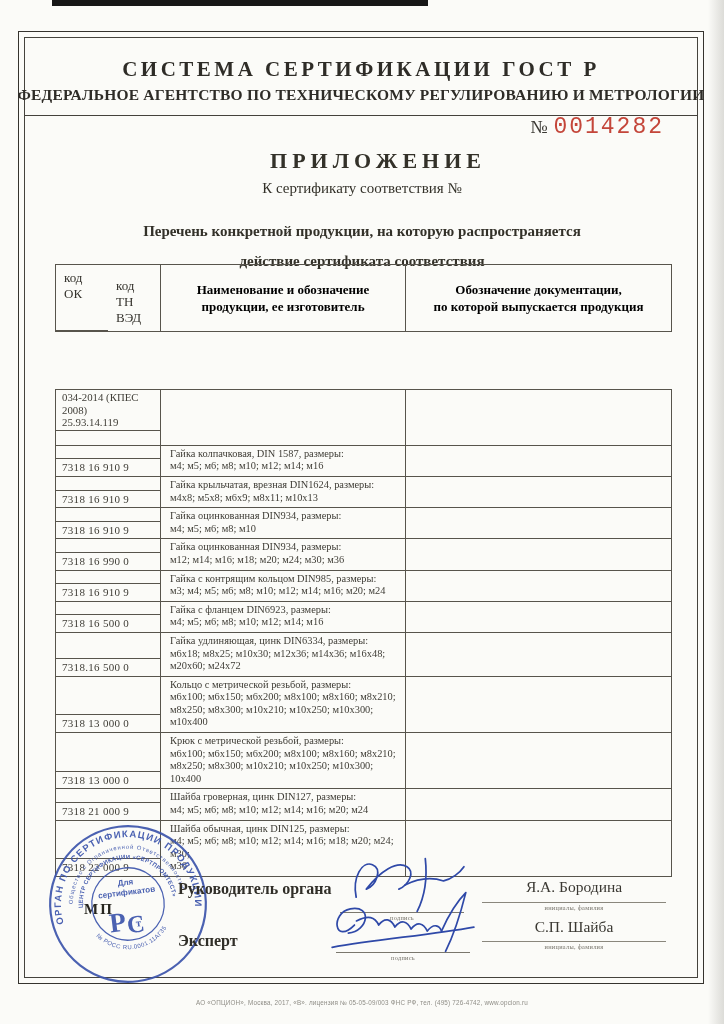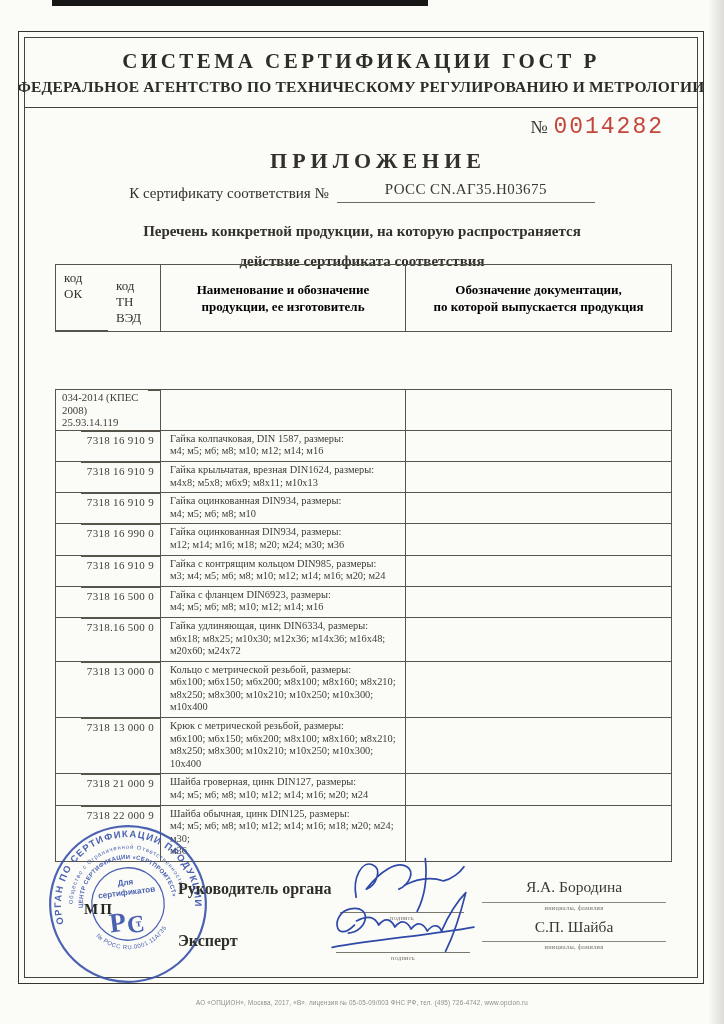--- a/index.html
+++ b/index.html
@@ -7,21 +7,21 @@
   body { font-family:"Liberation Serif", serif; }
   .page { position:relative; width:724px; height:1024px; background:#fbfbf8; overflow:hidden; color:#34322c; }
 
   .scan-strip { position:absolute; left:52px; top:0; width:376px; height:6px; background:#171717; }
   .scan-shadow-right { position:absolute; right:0; top:0; width:16px; height:100%;
     background:linear-gradient(to right, rgba(0,0,0,0), rgba(110,108,100,0.22)); }
 
   .frame-outer { position:absolute; left:18px; top:31px; width:686px; height:953px; border:1.6px solid #35332e; }
   .frame-inner { position:absolute; left:24px; top:37px; width:674px; height:941px; border:1px solid #45433d; }
 
-  .header-band { position:absolute; left:25px; top:38px; width:672px; height:70px;
+  .header-band { position:absolute; left:25px; top:46px; width:672px; height:70px;
     border-bottom:1.6px solid #44423c; display:flex; flex-direction:column; align-items:center; justify-content:center; gap:4px; }
   .title-main { font-size:21px; font-weight:bold; letter-spacing:3.5px; color:#2e2c27; white-space:nowrap; }
   .title-sub  { font-size:15.5px; font-weight:bold; letter-spacing:0.2px; color:#2e2c27; white-space:nowrap; }
 
   .serial { position:absolute; top:114px; right:60px; display:flex; align-items:baseline; gap:6px; }
   .serial-prefix { font-size:18px; color:#3a3833; }
   .serial-number { font-family:"Liberation Mono", monospace; font-size:23px; letter-spacing:2px; color:#c4463a; }
 
   .appendix-title { position:absolute; left:16px; top:148px; width:100%; text-align:center;
     font-size:22px; font-weight:bold; letter-spacing:5px; color:#333129; }
@@ -39,21 +39,21 @@
   .hc1t { flex:1; padding:5px 8px 0; border-bottom:1px solid #57544c; }
   .hc1b { flex:1; padding:0 8px 5px; display:flex; align-items:flex-end; }
   .hc2 { width:245px; border-right:1px solid #57544c; }
   .hc3 { flex:1; }
   .hc-center { display:flex; align-items:center; justify-content:center; text-align:center;
     font-weight:bold; line-height:17px; color:#000000; white-space:pre-line; height:100%; }
 
   .tbody { position:absolute; left:55px; top:389px; width:617px; border:1px solid #57544c; font-size:10.4px; line-height:12.6px; color:#3f3d36; }
   .trow { display:flex; border-bottom:1px solid #57544c; }
   .trow:last-child { border-bottom:none; }
-  .c1 { width:105px; border-right:1px solid #57544c; display:flex; flex-direction:row; }
+  .c1 { width:105px; border-right:1px solid #57544c; display:flex; flex-direction:column; }
   .c1t { flex:1 1 auto; min-height:11px; padding:1px 6px 1px; white-space:pre-line; font-size:10.8px; }
   .c1b { border-top:1px solid #57544c; min-height:15px; padding:2px 6px 2px; font-size:11px; letter-spacing:0.3px; }
   .c2 { width:245px; border-right:1px solid #57544c; padding:2px 9px 3px; white-space:pre-line; }
   .c3 { flex:1; }
 
   .stamp { position:absolute; left:42px; top:818px; width:172px; height:172px; opacity:0.92; }
   .mp-mark { position:absolute; left:84px; top:901px; font-size:15px; font-weight:bold; color:#26251f; letter-spacing:2px; }
 
   .role-label { position:absolute; left:178px; font-size:16px; font-weight:bold; color:#302e28; white-space:nowrap; }
   .role-head { top:880px; }
@@ -104,23 +104,20 @@
 
   <div class="serial">
     <span class="serial-prefix">№</span>
     <span class="serial-number">0014282</span>
   </div>
 
   <div class="appendix-title">ПРИЛОЖЕНИЕ</div>
 
   <div class="cert-row">
     <span class="cert-label">К сертификату соответствия №</span>
-    <span class="cert-number-box">
-      <span class="cert-number">РОСС CN.АГ35.Н03675</span>
-    </span>
   </div>
 
   <div class="list-subtitle">Перечень конкретной продукции,  на которую распространяется
 действие сертификата соответствия</div>
 
   <div class="thead">
     <div class="hc1">
       <div class="hc1t">код ОК</div>
       <div class="hc1b">код ТН ВЭД</div>
     </div>

